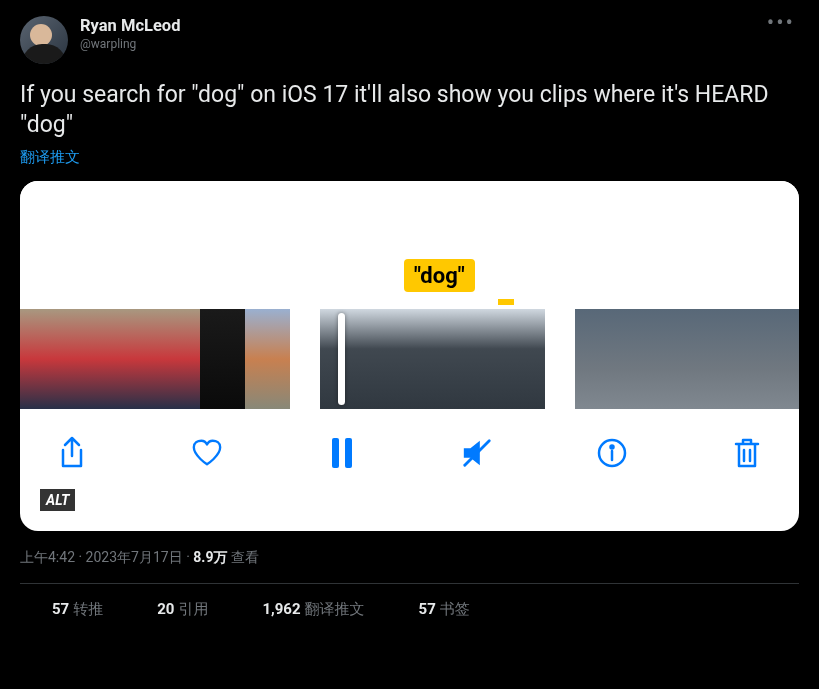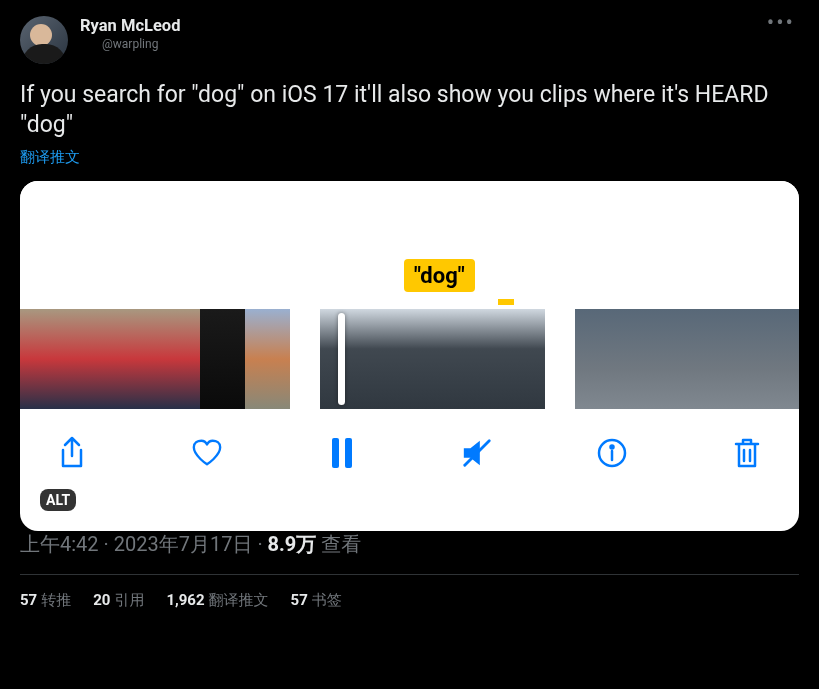--- a/index.html
+++ b/index.html
@@ -48,21 +48,20 @@
       left: 2px;
       width: 44px;
       height: 30px;
       background: #1a1a1a;
       border-radius: 20px 20px 0 0;
     }
     .name-block {
       display: flex;
       flex-direction: column;
       gap: 2px;
-      text-align: center;
     }
     .display-name {
       font-weight: 700;
       font-size: 16.5px;
       color: #e7e9ea;
     }
     .handle {
       color: #71767b;
       font-size: 12px;
     }
@@ -172,26 +171,28 @@
     }
     .alt-badge {
       position: absolute;
       bottom: 20px;
       left: 20px;
       background: rgba(0,0,0,0.8);
       color: #fff;
       font-weight: 700;
       font-size: 14px;
       padding: 3px 6px;
-      border-radius: 8px;
-      cursor: pointer;
+      border-radius: 0;
+      cursor: pointer;
+      font-style: italic;
     }
     .meta-line {
+      margin-top: 18px;
       color: #71767b;
-      font-size: 20px;
+      font-size: 14px;
     }
     .meta-line .views-count {
       color: #e7e9ea;
       font-weight: 700;
     }
     .divider {
       border: none;
       border-top: 1px solid #2f3336;
       margin-top: 16px;
     }
@@ -202,20 +203,21 @@
       font-size: 15px;
       color: #71767b;
     }
     .stats .count {
       color: #e7e9ea;
       font-weight: 700;
       margin-right: 4px;
     }
     .stat-item {
       cursor: pointer;
+      margin-left: 32px;
     }
   </style>
 </head>
 <body>
 
 <div class="tweet">
   <div class="header">
     <div class="user-info">
       <div class="avatar"></div>
       <div class="name-block">

